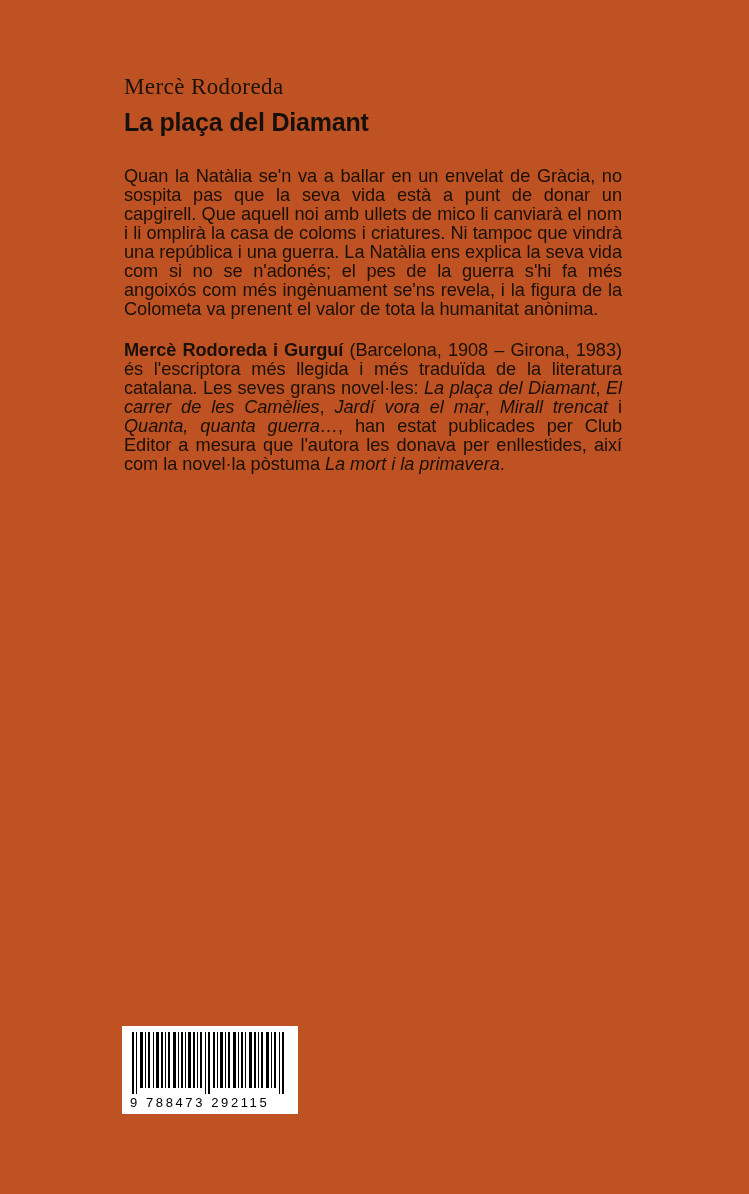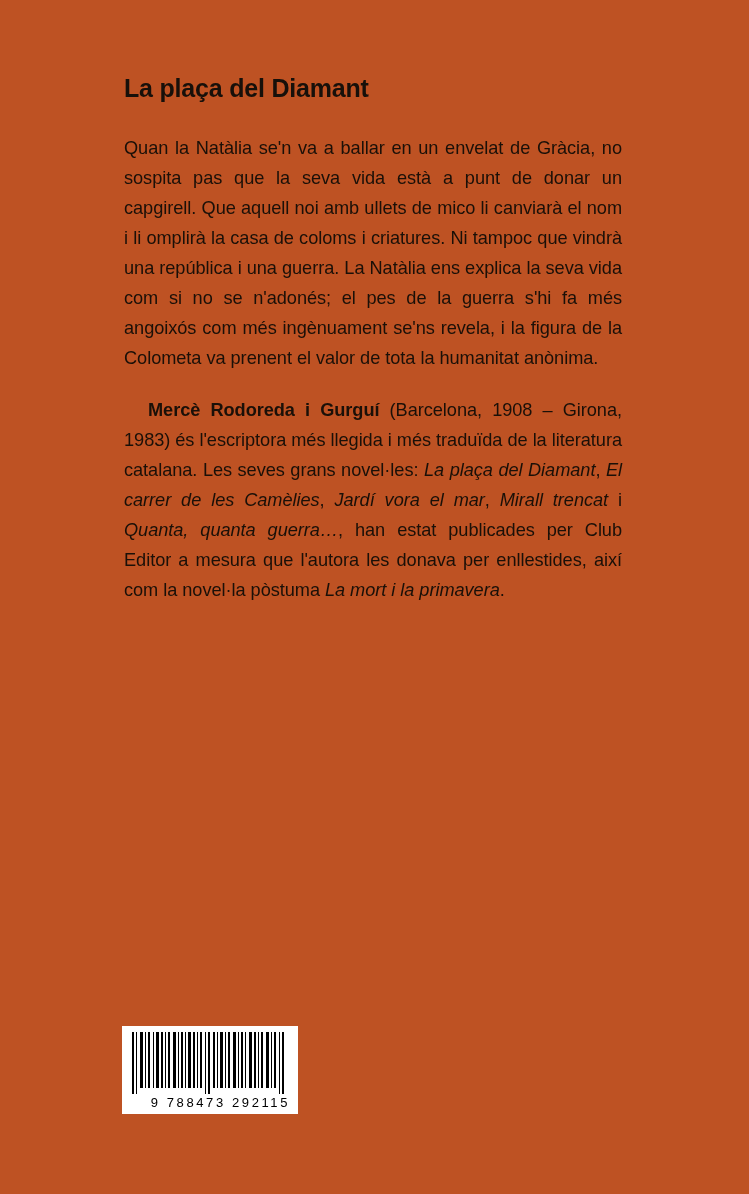--- a/index.html
+++ b/index.html
@@ -37,67 +37,67 @@
     font-family: "Liberation Sans", sans-serif;
     font-size: 25px;
     font-weight: bold;
     color: #17100a;
     margin: 0 0 30px 0;
     letter-spacing: -0.2px;
   }
   .blurb {
     font-family: "Liberation Sans", sans-serif;
     font-size: 18.2px;
-    line-height: 30px;
+    line-height: 19px;
     color: #1a1008;
     margin: 0 0 22px 0;
     text-align: justify;
     letter-spacing: -0.05px;
   }
   .blurb.last {
     margin-bottom: 0;
   }
   .blurb i {
     font-style: italic;
   }
   .blurb b {
     font-weight: bold;
-    margin-left: 24px;
   }
   .barcode-wrap {
     position: absolute;
     left: 122px;
     top: 1026px;
     width: 176px;
     background: #ffffff;
     padding: 6px 8px 4px 8px;
     box-sizing: border-box;
   }
   .bars {
     height: 62px;
     width: 100%;
     display: block;
   }
   .barcode-digits {
     font-family: "Liberation Sans", sans-serif;
     font-size: 13px;
     color: #000;
     letter-spacing: 2.6px;
-    text-align: right;
+    text-align: left;
     margin-top: 1px;
     white-space: nowrap;
   }
 </style>
 </head>
 <body>
 
 <div class="page">
 
   <div class="content">
 
+    <div class="author-top">Mercè Rodoreda</div>
 
     <div class="book-title">La plaça del Diamant</div>
 
     <p class="blurb"><span>Quan la Natàlia se'n va a ballar en un envelat de Gràcia, no sospita pas que la seva vida està a punt de donar un capgirell. Que aquell noi amb ullets de mico li canviarà el nom i li omplirà la casa de coloms i criatures. Ni tampoc que vindrà una república i una guerra. La Natàlia ens explica la seva vida com si no se n'adonés; el pes de la guerra s'hi fa més angoixós com més ingènuament se'ns revela, i la figura de la Colometa va prenent el valor de tota la humanitat anònima.</span></p>
 
 
     <p class="blurb last"><b>Mercè Rodoreda i Gurguí</b><span> (Barcelona, 1908 – Girona, 1983) és l'escriptora més llegida i més traduïda de la literatura catalana. Les seves grans novel·les: </span><i>La plaça del Diamant</i><span>, </span><i>El carrer de les Camèlies</i><span>, </span><i>Jardí vora el mar</i><span>, </span><i>Mirall trencat</i><span> i </span><i>Quanta, quanta guerra…</i><span>, han estat publicades per Club Editor a mesura que l'autora les donava per enllestides, així com la novel·la pòstuma </span><i>La mort i la primavera</i><span>.</span></p>
 
   </div>
 

